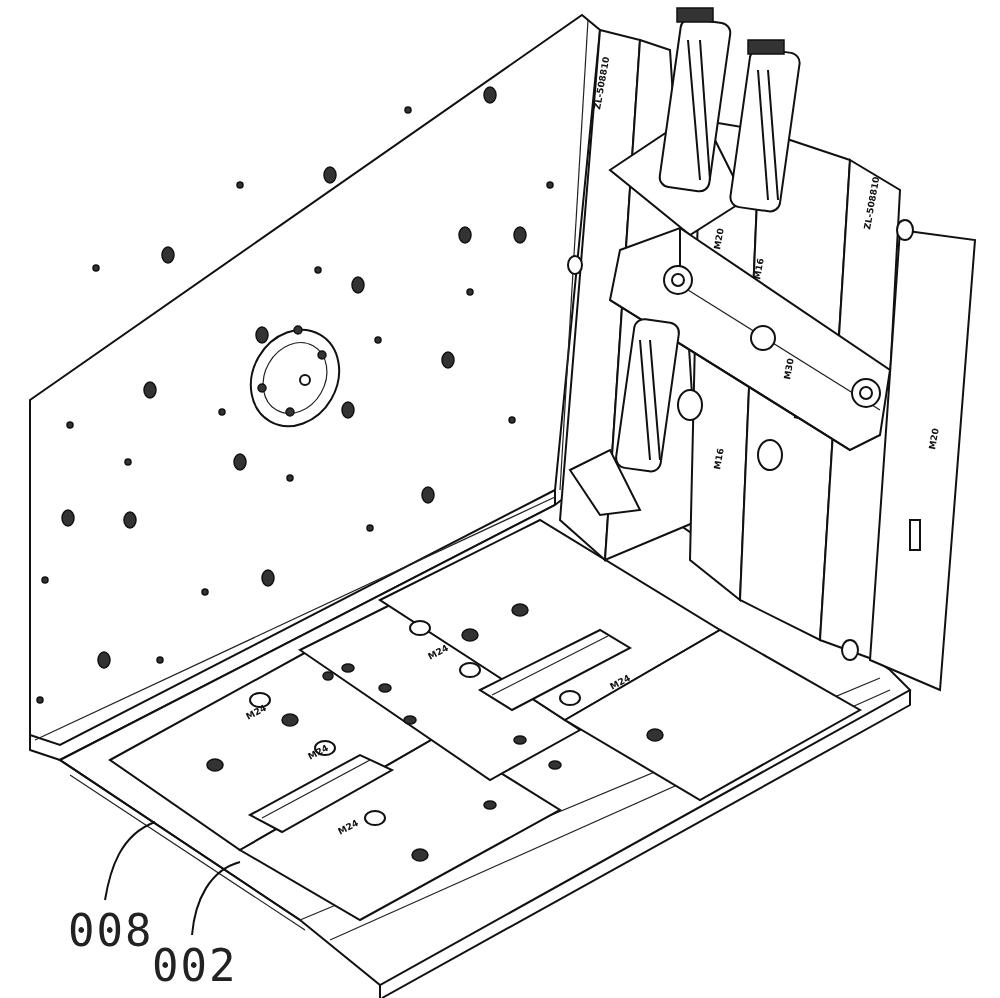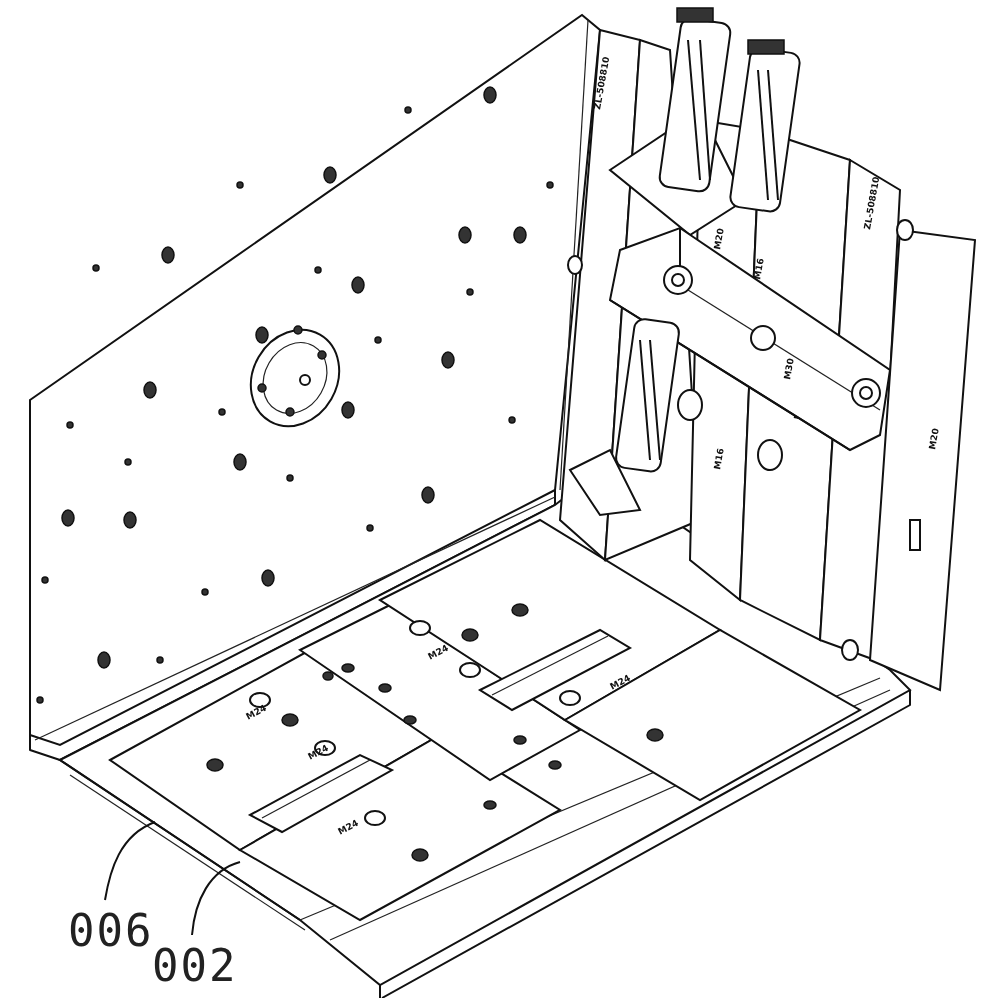--- a/index.html
+++ b/index.html
@@ -178,15 +178,15 @@
           <line x1="650" y1="340" x2="660" y2="460"></line>
     </g>
   </g>
 
   <g>
     <path class="ln" d="M155,822 C120,835 110,870 105,900" stroke-width="1.5"></path>
     <path class="ln" d="M240,862 C210,870 195,900 192,935" stroke-width="1.5"></path>
   </g>
 </svg>
 
-<div class="lbl" style="left:68px;top:905px;">006</div>
+<div class="lbl" style="left:68px;top:905px;">008</div>
 <div class="lbl" style="left:152px;top:940px;">002</div>
 </div>
 
 </body></html>

